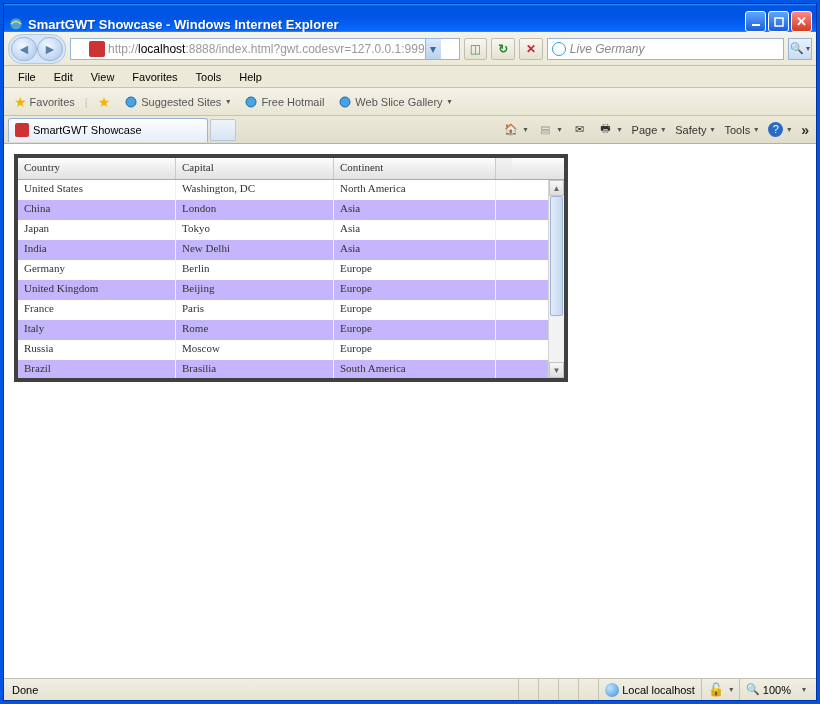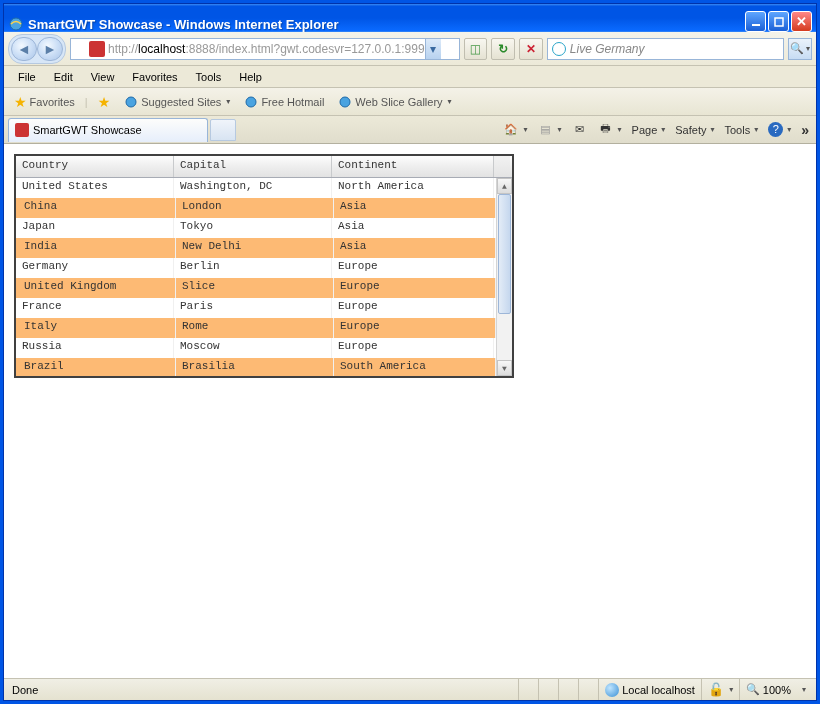--- a/index.html
+++ b/index.html
@@ -179,23 +179,23 @@
 .chev { font-size: 14px; font-weight:bold; color:#333; padding:0 3px;}
 
 .content {
   flex: 1;
   background: #fff;
   padding: 10px;
   overflow: hidden;
 }
 
 .grid {
-  width: 500px;
-  border: 2px solid #404040;
-  font-family: Liberation Mono, monospace;
+  width: 554px;
+  border: 4px solid #404040;
+  font-family: Liberation Serif, serif;
   font-size: 11px;
   position: relative;
 }
 .grid-head {
   display: flex;
   background: linear-gradient(to bottom,#fdfdfd 0%, #eeeeee 50%, #e2e2e2 100%);
   border-bottom: 1px solid #a7abb4;
   height: 22px;
 }
 .gh-cell {
@@ -208,21 +208,21 @@
 .gh-cell.c2{width:162px;}
 .gh-scroll{width:16px;background:linear-gradient(to bottom,#f2f2f2,#e4e4e4);}
 .grid-body {
   height: 198px;
   overflow: hidden;
   position: relative;
   display: flex;
 }
 .grid-rows { flex: 1; }
 .gr-row { display:flex; height: 20px; }
-.gr-row.alt { background: #fdba74; justify-content: flex-end; }
+.gr-row.alt { background: #c4b5fd; }
 .gr-cell { padding: 2px 6px; border-right: 1px solid #f0f0f0; color:#333; white-space:nowrap; overflow:hidden;}
 .gr-cell.c0{width:158px;}
 .gr-cell.c1{width:158px;}
 .gr-cell.c2{width:162px;}
 .vscroll {
   width:16px;
   background:#efefef;
   border-left:1px solid #d4d4d4;
   display:flex;flex-direction:column;
 }
@@ -421,21 +421,21 @@
               <div class="gr-cell c1">New Delhi</div>
               <div class="gr-cell c2">Asia</div>
             </div>
             <div class="gr-row">
               <div class="gr-cell c0">Germany</div>
               <div class="gr-cell c1">Berlin</div>
               <div class="gr-cell c2">Europe</div>
             </div>
             <div class="gr-row alt">
               <div class="gr-cell c0">United Kingdom</div>
-              <div class="gr-cell c1">Slice</div>
+              <div class="gr-cell c1">Beijing</div>
               <div class="gr-cell c2">Europe</div>
             </div>
             <div class="gr-row">
               <div class="gr-cell c0">France</div>
               <div class="gr-cell c1">Paris</div>
               <div class="gr-cell c2">Europe</div>
             </div>
             <div class="gr-row alt">
               <div class="gr-cell c0">Italy</div>
               <div class="gr-cell c1">Rome</div>

